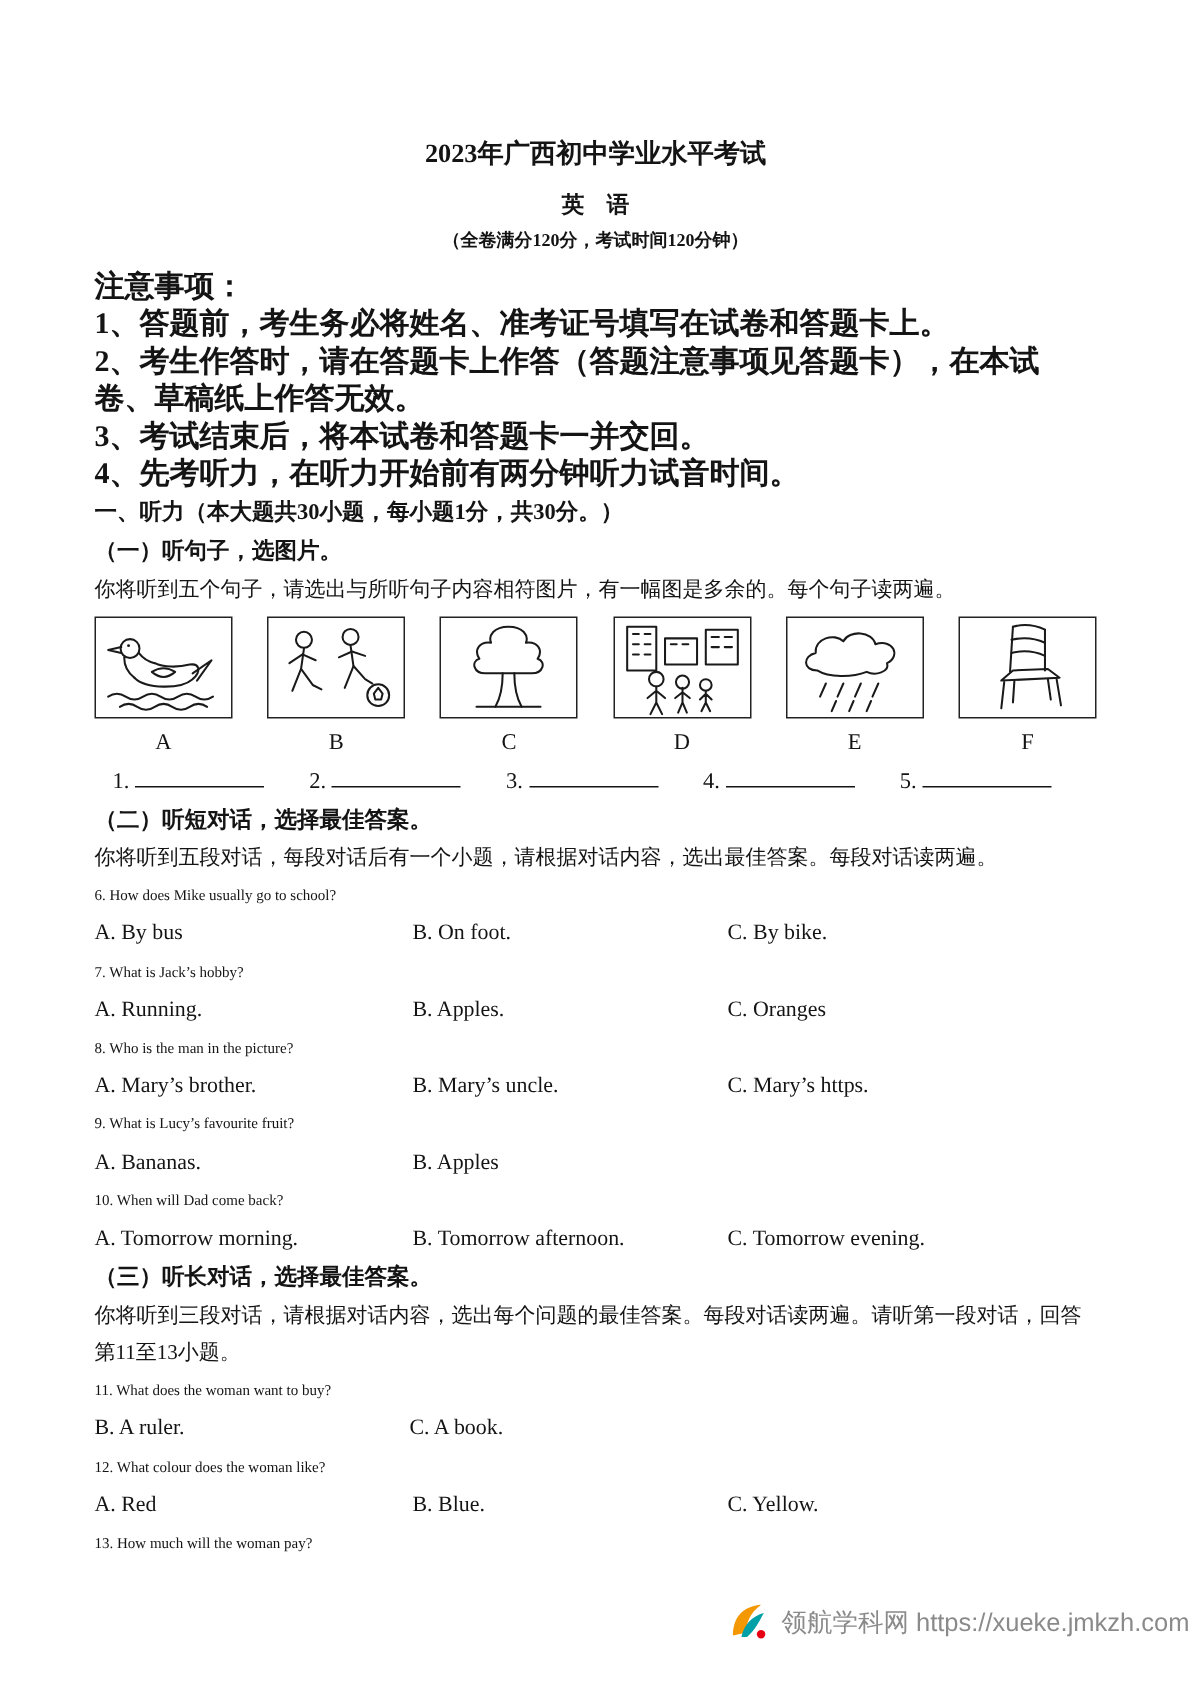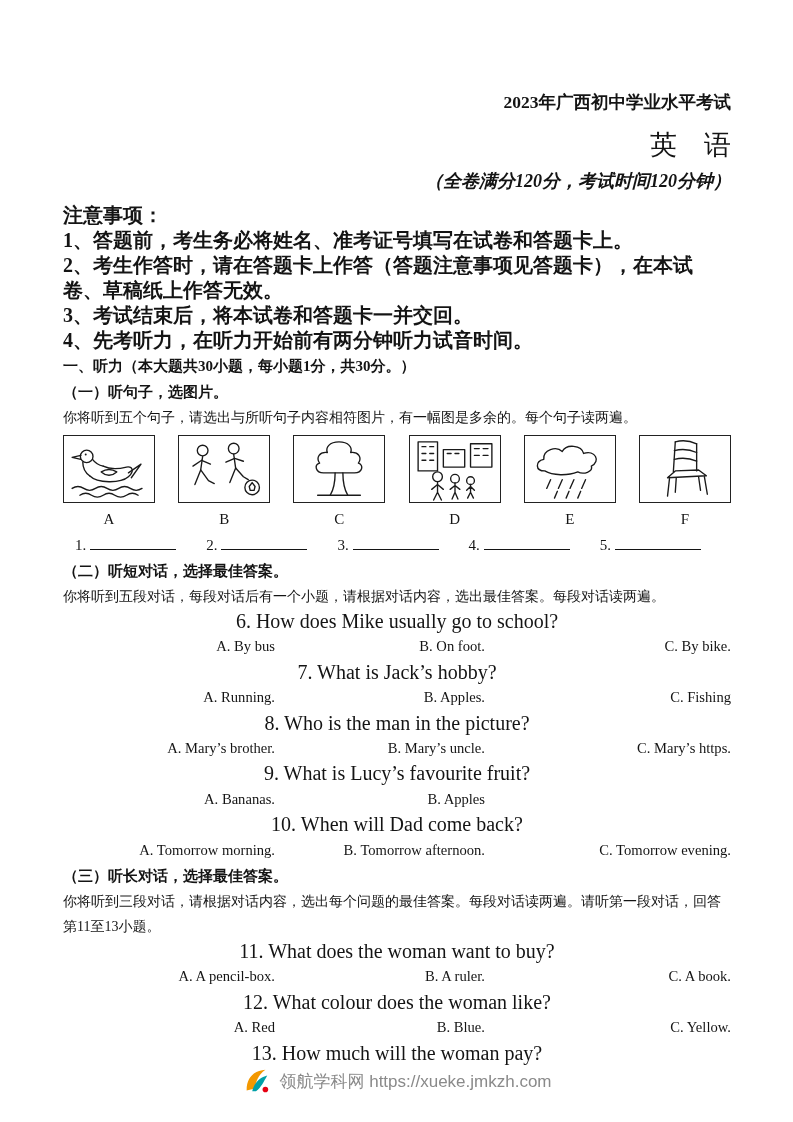--- a/index.html
+++ b/index.html
@@ -4,43 +4,43 @@
 <style>
   * { box-sizing: border-box; }
   html, body { margin: 0; padding: 0; }
   body {
     width: 793px; height: 1122px;
     background: #ffffff; color: #141414;
     font-family: "Liberation Serif", "DejaVu Serif", serif;
     position: relative; overflow: hidden;
   }
   .page { padding: 90px 62px 0 63px; }
-  .center { text-align: right; }
+  .center { text-align: center; }
   .title   { font-size: 17.5px; font-weight: bold; margin-bottom: 13px; }
-  .subject { font-size: 27px;   font-weight: normal; margin-bottom: 6px; }
-  .meta    { font-size: 18px;   font-weight: bold; margin-bottom: 10px; font-style: italic; }
+  .subject { font-size: 15px;   font-weight: bold; margin-bottom: 6px; }
+  .meta    { font-size: 12px;   font-weight: bold; margin-bottom: 10px; }
   .line  { font-size: 20px; line-height: 25px; font-weight: bold; }
   .sec   { font-size: 15px; line-height: 26px; font-weight: bold; }
   .instr { font-size: 14px; line-height: 25px; }
   .pics { display: flex; justify-content: space-between; margin-top: 5px; }
   .pic-box { width: 92px; height: 68px; border: 1.5px solid #222; background: #fff; }
   .pic-box svg { width: 100%; height: 100%; display: block; }
   .pic-labels { display: flex; justify-content: space-between; margin-top: 7px; }
   .pic-labels span { width: 92px; text-align: center; font-size: 15px; line-height: 18px; }
   .blanks { display: flex; margin-top: 5px; font-size: 15px; line-height: 25px; padding-left: 12px; }
   .blank-item { width: 140px; white-space: nowrap; }
   .blank-line { display: inline-block; width: 86px; height: 14px;
                 border-bottom: 1px solid #141414; margin-left: 4px; }
-  .q-text { font-size: 20px; line-height: 25.4px; text-align: center; }
-  .opts { display: flex; font-size: 14.6px; line-height: 25.4px; text-align: right; }
+  .q-text { font-size: 10px; line-height: 25.4px; }
+  .opts { display: flex; font-size: 14.6px; line-height: 25.4px; }
   .opt-a { width: 212px; }
   .opt-b { width: 210px; }
   .opt-c { flex: 1; }
   .footer { position: absolute; left: 0; right: 0; bottom: 26px;
-            display: flex; align-items: center; justify-content: center; gap: 8px; }
+            display: flex; align-items: center; justify-content: flex-end; gap: 8px; }
   .footer svg { width: 30px; height: 30px; }
   .footer-text { color: #8a8a8a; font-size: 17px;
                  font-family: "Liberation Sans", "DejaVu Sans", sans-serif; }
   .art { fill: none; stroke: #1a1a1a; stroke-width: 1.4;
          stroke-linecap: round; stroke-linejoin: round; }
 </style>
 </head>
 <body>
 
 <div class="page">
@@ -175,21 +175,21 @@
       <span class="opt-b">B. On foot.</span>
       <span class="opt-c">C. By bike.</span>
     </div>
   </div>
 
   <div>
     <div class="q-text">7. What is Jack’s hobby?</div>
     <div class="opts">
       <span class="opt-a">A. Running.</span>
       <span class="opt-b">B. Apples.</span>
-      <span class="opt-c">C. Fishing</span>
+      <span class="opt-c">C. Oranges</span>
     </div>
   </div>
 
   <div>
     <div class="q-text">8. Who is the man in the picture?</div>
     <div class="opts">
       <span class="opt-a">A. Mary’s brother.</span>
       <span class="opt-b">B. Mary’s uncle.</span>
       <span class="opt-c">C. Mary’s https.</span>
     </div>
@@ -211,21 +211,20 @@
       <span class="opt-c">C. Tomorrow evening.</span>
     </div>
   </div>
 
   <div class="sec">（三）听长对话，选择最佳答案。</div>
   <div class="instr">你将听到三段对话，请根据对话内容，选出每个问题的最佳答案。每段对话读两遍。请听第一段对话，回答第11至13小题。</div>
 
   <div>
     <div class="q-text">11. What does the woman want to buy?</div>
     <div class="opts">
-      <span class="opt-a">A. A pencil-box.</span>
       <span class="opt-b">B. A ruler.</span>
       <span class="opt-c">C. A book.</span>
     </div>
   </div>
 
   <div>
     <div class="q-text">12. What colour does the woman like?</div>
     <div class="opts">
       <span class="opt-a">A. Red</span>
       <span class="opt-b">B. Blue.</span>

